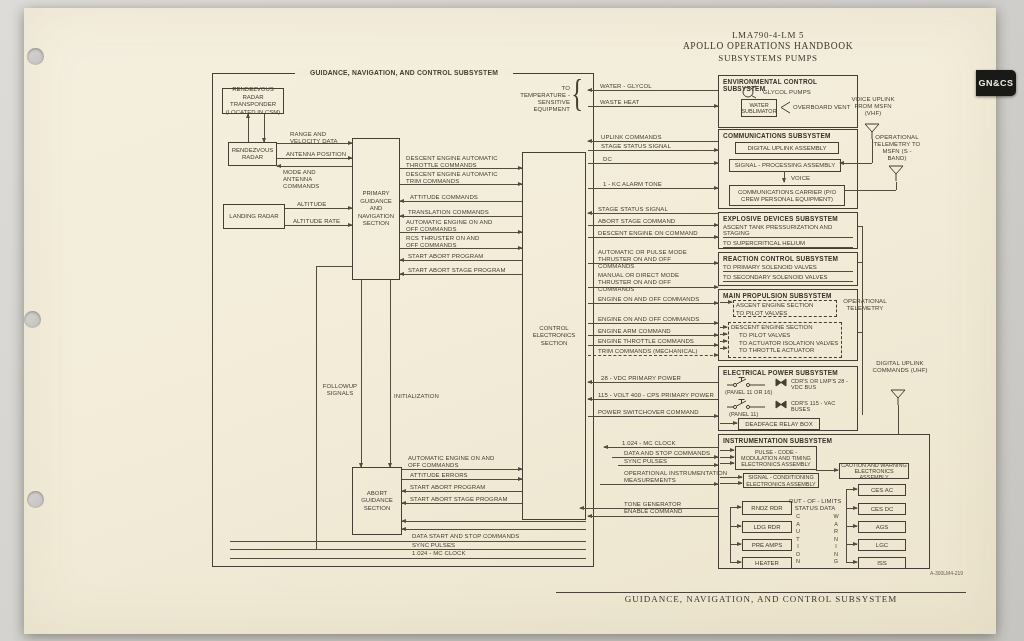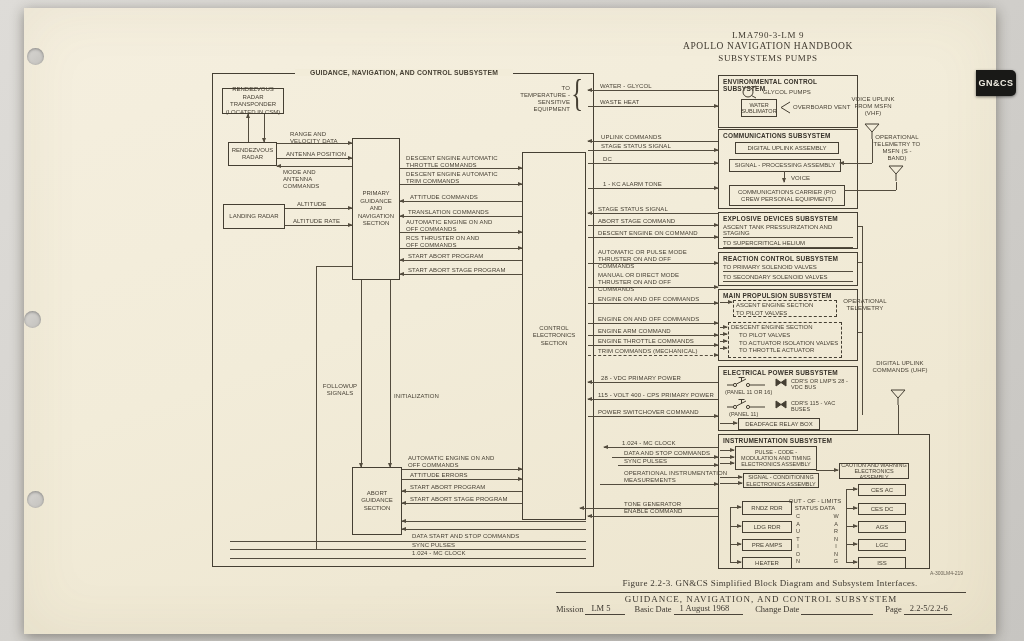--- a/index.html
+++ b/index.html
@@ -47,22 +47,22 @@
 </style>
 </head>
 <body>
 
 <div id="stage">
   <div class="paper"></div>
   <div class="hole" style="left:27px;top:48px;"></div>
   <div class="hole" style="left:24px;top:311px;"></div>
   <div class="hole" style="left:27px;top:491px;"></div>
 
-  <div class="hdr" style="left:660px;top:30px;width:216px;font-size:9px;">LMA790-3-LM 9</div>
-  <div class="hdr" style="left:650px;top:41px;width:236px;font-size:9.5px;">APOLLO NAVIGATION HANDBOOK</div>
+  <div class="hdr" style="left:660px;top:30px;width:216px;font-size:9px;">LMA790-4-LM 5</div>
+  <div class="hdr" style="left:650px;top:41px;width:236px;font-size:9.5px;">APOLLO OPERATIONS HANDBOOK</div>
   <div class="hdr" style="left:660px;top:53px;width:216px;font-size:9px;">SUBSYSTEMS PUMPS</div>
 
   <div class="tab" style="left:976px;top:70px;width:40px;height:26px;">GN&amp;CS</div>
 
   <div class="boundary" style="left:212px;top:73px;width:380px;height:492px;"></div>
   <div class="btitle" style="left:295px;top:69px;width:212px;">GUIDANCE, NAVIGATION, AND CONTROL SUBSYSTEM</div>
 
   <div class="box" style="left:222px;top:88px;width:62px;height:26px;">RENDEZVOUS RADAR TRANSPONDER (LOCATED IN CSM)</div>
   <div class="box" style="left:228px;top:142px;width:49px;height:24px;">RENDEZVOUS RADAR</div>
   <div class="box" style="left:223px;top:204px;width:62px;height:25px;">LANDING RADAR</div>
@@ -186,34 +186,23 @@
       <path d="M1 2 H15 L8 10 Z" fill="none" stroke-width="1"></path>
       <line x1="8" y1="10" x2="8" y2="17"></line>
     </svg>
   <div class="lbl c" style="left:842px;top:298px;width:46px;">OPERATIONAL TELEMETRY</div>
   <div class="lbl c" style="left:872px;top:360px;width:56px;">DIGITAL UPLINK COMMANDS (UHF)</div>
   <svg style="left:890px;top:388px;" width="16" height="17" viewBox="0 0 16 17">
       <path d="M1 2 H15 L8 10 Z" fill="none" stroke-width="1"></path>
       <line x1="8" y1="10" x2="8" y2="17"></line>
     </svg>
 
-  <div class="cap" style="left:580px;top:578px;width:380px;">Figure 2.2-3.  GN&amp;CS Simplified Block Diagram and Subsystem Interfaces.</div>
   <div class="code" style="left:930px;top:570px;">A-300LM4-219</div>
   <div class="hline" style="left:556px;top:592px;width:410px;border-top-color:#4a443a;"></div>
   <div class="cap" style="left:556px;top:594px;width:410px;letter-spacing:1px;">GUIDANCE, NAVIGATION, AND CONTROL SUBSYSTEM</div>
-  <div class="frow" style="left:556px;top:603px;width:412px;">
-    <span class="lab">Mission</span>
-    <span class="u">LM 5</span>
-    <span class="lab" style="margin-left:10px;">Basic Date</span>
-    <span class="u">1 August 1968</span>
-    <span class="lab" style="margin-left:12px;">Change Date</span>
-    <span class="u" style="min-width:52px;"></span>
-    <span class="lab" style="margin-left:12px;">Page</span>
-    <span class="u" style="padding-right:4px;">2.2-5/2.2-6</span>
-  </div>
 <div class="hline ar-r" style="left: 277px; top: 143px; width: 75px;"></div>
     <div class="lbl" style="left: 290px; top: 131px; width: 50px;">RANGE AND VELOCITY DATA</div>
     <div class="hline ar-r" style="left: 277px; top: 158px; width: 75px;"></div>
     <div class="lbl" style="left: 286px; top: 151px; width: 64px;">ANTENNA POSITION</div>
     <div class="hline ar-l" style="left: 277px; top: 166px; width: 75px;"></div>
     <div class="lbl" style="left: 283px; top: 169px; width: 62px;">MODE AND ANTENNA COMMANDS</div>
     <div class="hline ar-r" style="left: 285px; top: 208px; width: 67px;"></div>
     <div class="lbl" style="left: 297px; top: 201px; width: 42px;">ALTITUDE</div>
     <div class="hline ar-r" style="left: 285px; top: 225px; width: 67px;"></div>
     <div class="lbl" style="left: 293px; top: 218px; width: 56px;">ALTITUDE RATE</div>

